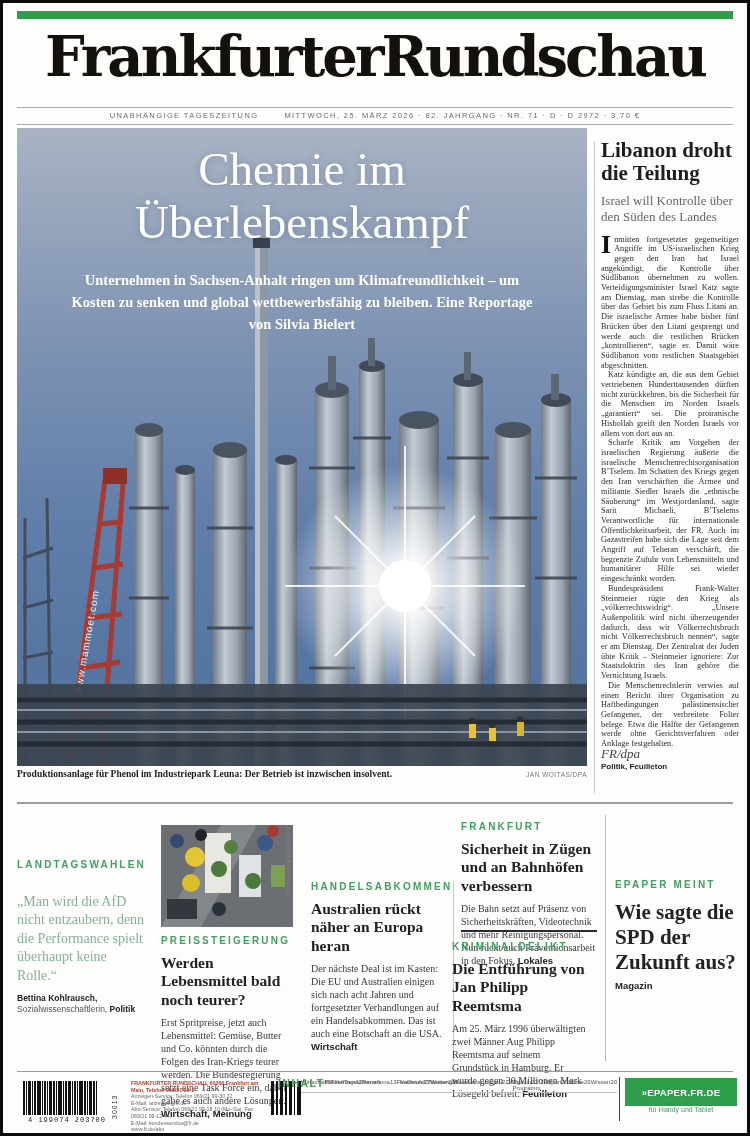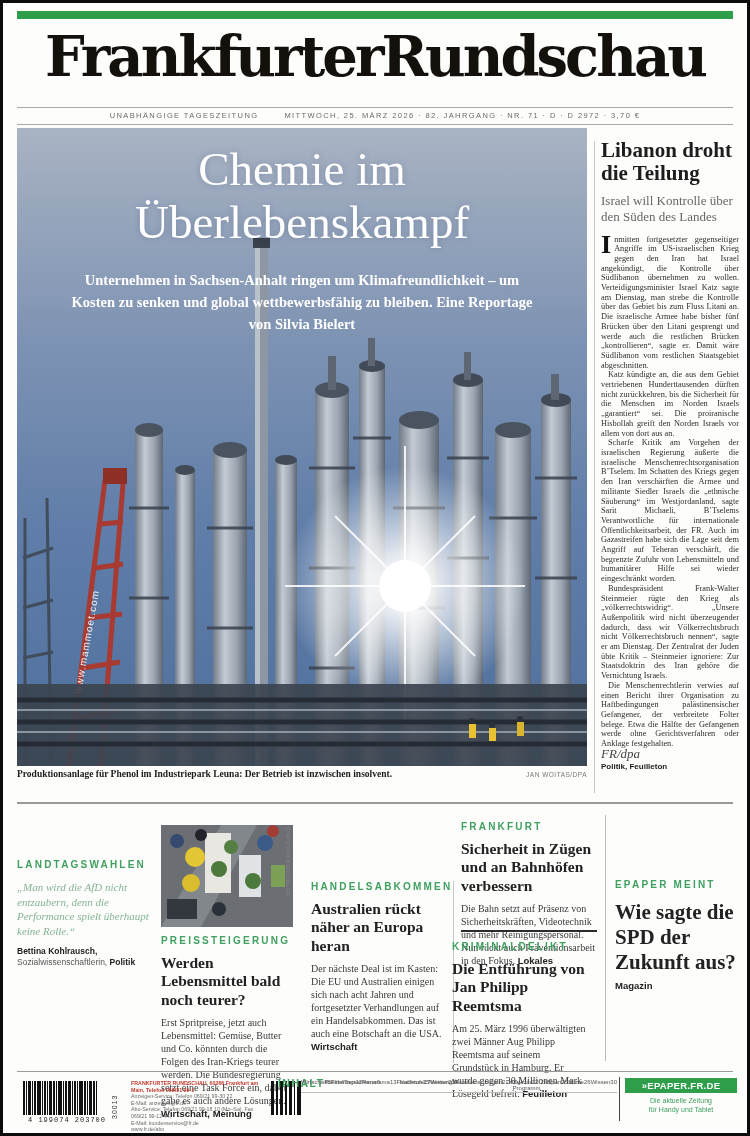--- a/index.html
+++ b/index.html
@@ -33,21 +33,21 @@
   .rcol .body p{margin:0 0 0 0;text-indent:7px;}
   .rcol .body p.first{text-indent:0;}
   .dropcap{float:left;font-size:26px;line-height:20px;font-weight:700;padding-right:3px;color:#111;}
   .signoff{font-style:italic;font-size:13px;color:#444;font-family:Liberation Serif, serif;}
   .refs-line{font-family:"Liberation Sans",sans-serif;font-weight:700;font-size:8px;color:#222;margin-top:1px;}
   
   .kicker{font-family:"Liberation Sans",sans-serif;font-weight:700;font-size:10px;letter-spacing:2.2px;color:#3fa060;}
   .t-title{margin-top:8px;font-size:15.5px;line-height:1.18;font-weight:700;color:#222;}
   .t-body{margin-top:7px;font-size:10px;line-height:13px;color:#3a3a3a;}
   .t-ref{font-family:"Liberation Sans",sans-serif;font-weight:700;font-size:9.5px;color:#222;}
-  .quote{margin-top:10px;font-style:italic;font-size:11px;line-height:1.32;color:#84b394;}
+  .quote{margin-top:23px;font-size:14px;line-height:1.32;color:#84b394;}
   .q-attr{margin-top:8px;font-family:"Liberation Sans",sans-serif;font-size:8.5px;color:#555;line-height:1.3;}
   .q-attr .nm,.q-attr .rf{font-weight:700;color:#222;}
   .hebel-title{margin-top:10px;font-size:21px;line-height:1.18;font-weight:700;color:#222;}
   .divider-d{height:2px;background:#2b2b2b;}
   
   .footer-rule{left:14px;top:1068px;width:716px;height:1px;background:#9a9a9a;}
   .barcode{left:20px;top:1078px;width:88px;height:34px;display:flex;align-items:stretch;}
   .barcode i{display:block;background:#111;margin-right:1px;}
   .bc-num{left:20px;top:1113px;width:88px;text-align:center;font-family:"Liberation Mono",monospace;font-size:7px;color:#222;letter-spacing:1px;}
   .bc-vert{left:108px;top:1078px;font-family:"Liberation Sans",sans-serif;font-size:7px;color:#333;
@@ -56,21 +56,21 @@
            line-height:6.6px;color:#6a6a6a;}
   .imprint .red{color:#c23a2f;font-weight:700;}
   .barcode2{left:268px;top:1078px;width:32px;height:34px;display:flex;}
   .barcode2 i{display:block;background:#111;margin-right:2px;}
   .inhalt{left:306px;top:1074px;width:306px;display:flex;gap:8px;font-family:"Liberation Sans",sans-serif;}
   .inhalt-col{width:71px;display:flex;flex-direction:row;justify-content:flex-end;}
   .inhalt-label{font-weight:700;font-size:10.5px;letter-spacing:1.5px;color:#3fa060;margin-bottom:auto;}
   .inhalt-row{display:flex;justify-content:space-between;border-bottom:1px solid #bdbdbd;
               font-size:6px;color:#555;padding:1.5px 0 1px;}
   .f-vrule{left:616px;top:1074px;width:1px;height:44px;background:#444;}
-  .epaper-box{left:622px;top:1075px;width:112px;height:15px;background:#2f9e4a;color:#fff;
+  .epaper-box{left:622px;top:1075px;width:112px;height:28px;background:#2f9e4a;color:#fff;
               font-family:"Liberation Sans",sans-serif;font-weight:700;font-size:9.5px;
               display:flex;align-items:center;justify-content:center;letter-spacing:.3px;}
   .epaper-tag{left:622px;top:1093px;width:112px;text-align:center;font-family:"Liberation Sans",sans-serif;
               font-size:7px;line-height:1.35;color:#3fa060;}
   .mini-photo{left:158px;top:822px;width:132px;height:102px;overflow:hidden;}
   .mini-credit{left:282px;top:824px;font-family:"Liberation Sans",sans-serif;font-size:4.5px;color:#888;
                writing-mode:vertical-rl;letter-spacing:.5px;}
 </style>
 </head>
 <body>

